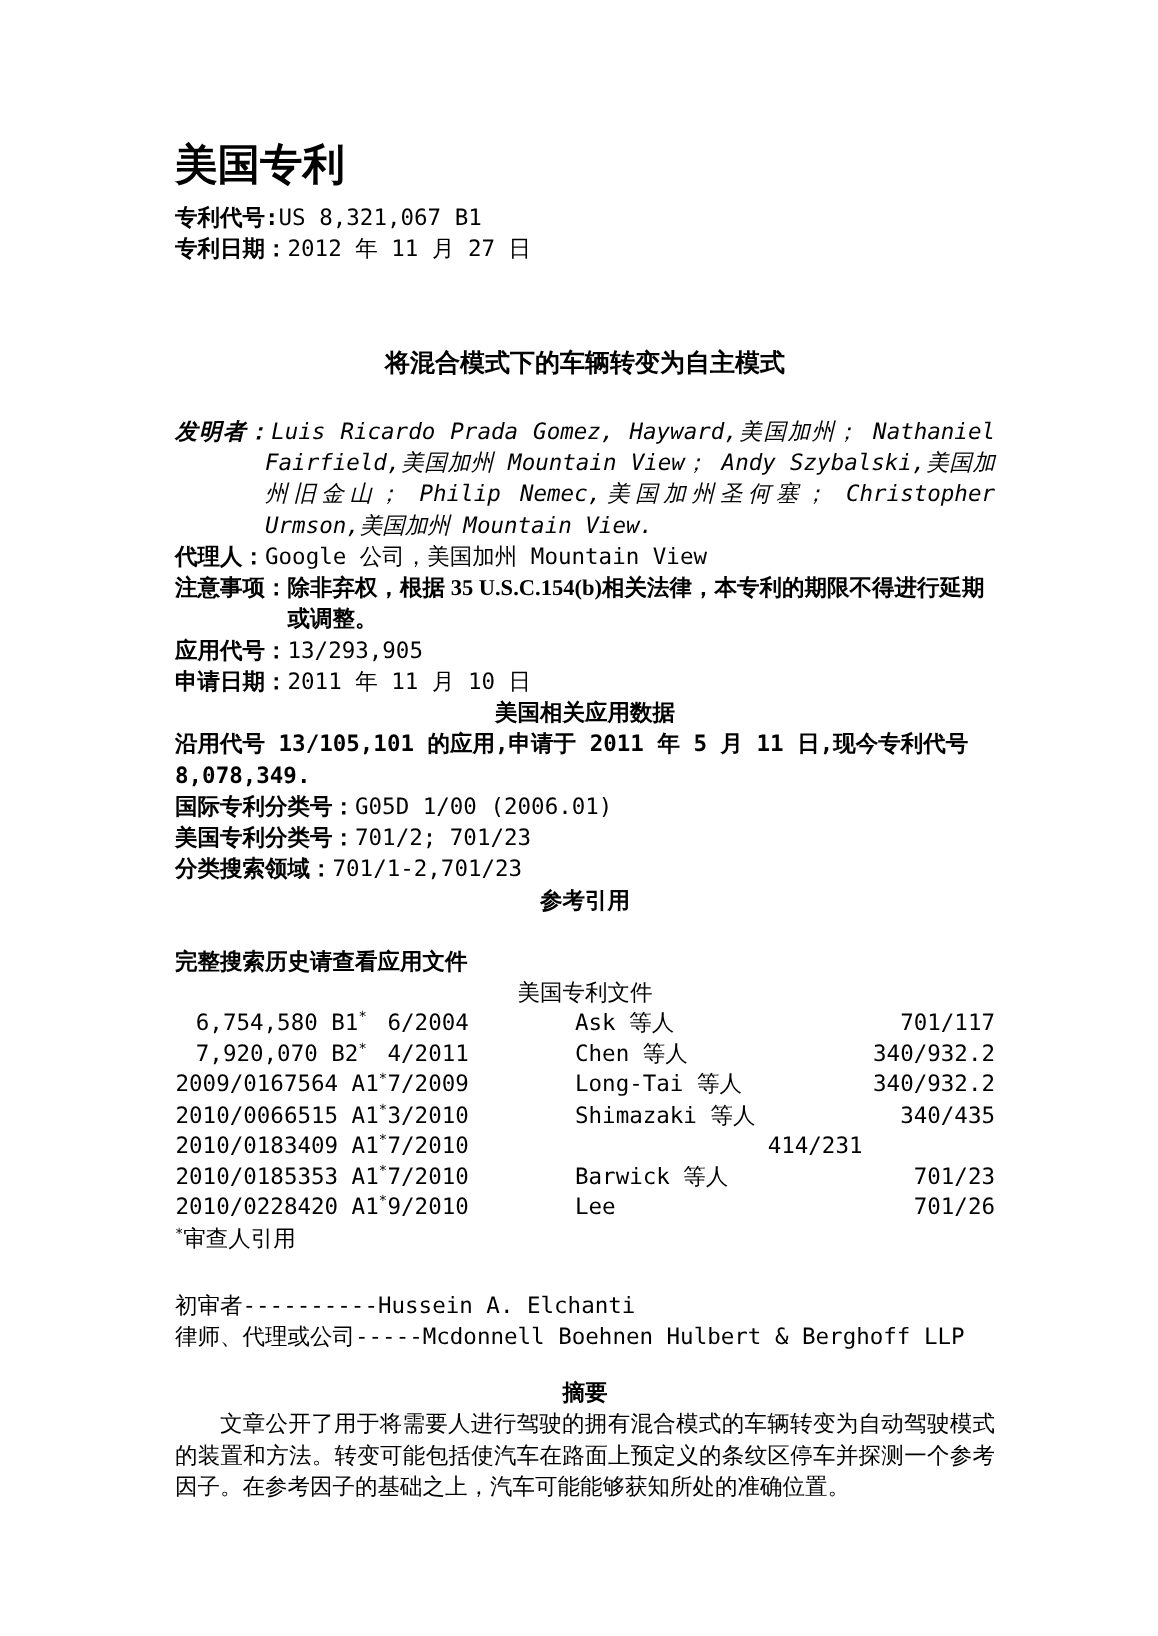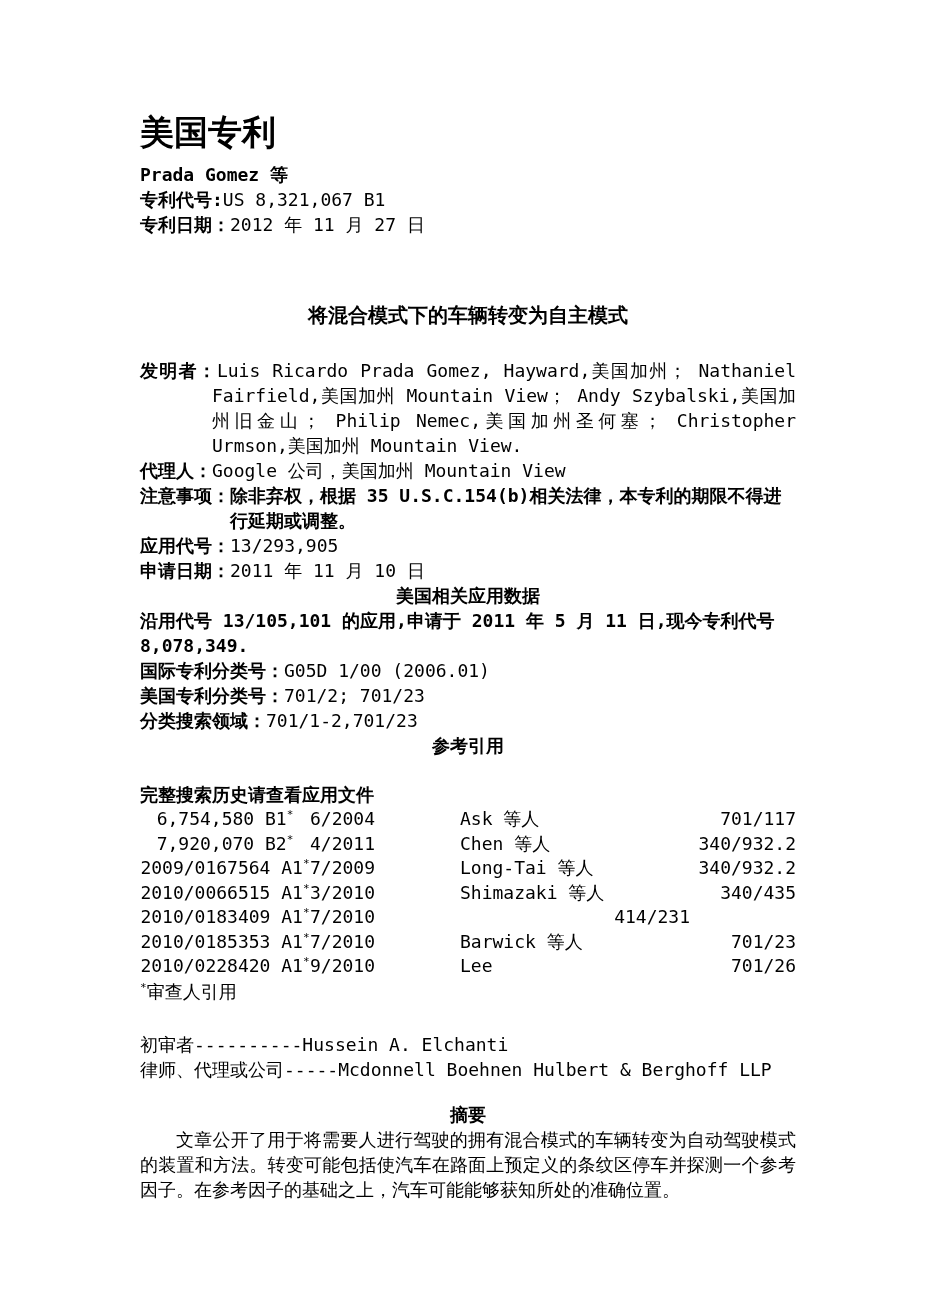--- a/index.html
+++ b/index.html
@@ -17,22 +17,22 @@
     overflow: hidden;
   }
   .bold { font-weight: bold; }
   h1.doc-head {
     margin: 0 0 10px 0;
     font-size: 34px;
     line-height: 40px;
     font-weight: bold;
   }
   .line { white-space: pre-wrap; }
-  .hang4 { padding-left: 72px; text-indent: -72px; text-align: justify; }
-  .hang5 { padding-left: 90px; text-indent: -90px; }
+  .hang4 { padding-left: 72px; text-indent: -72px; text-align: justify; font-style: italic; }
+  .hang5 { padding-left: 90px; text-indent: -90px; font-family: Liberation Serif, serif; }
   .invention-title {
     margin: 66px 0 30px 0;
     text-align: center;
     font-weight: bold;
     font-size: 20px;
   }
   .centered { text-align: center; }
   .search-note { margin-top: 24px; font-weight: bold; }
   .ref-table { margin-top: 0; }
   .ref-row {
@@ -49,21 +49,20 @@
   .abstract-head { margin-top: 20px; text-align: center; font-weight: bold; }
   .abstract-text { text-indent: 2em; text-align: justify; margin: 0; }
 </style>
 </head>
 <body>
 
 <div class="page">
 
   <h1 class="doc-head">美国专利</h1>
 
-  <div class="line bold">Prada Gomez 等</div>
 
   <div class="line"><span class="bold">专利代号:</span><span>US 8,321,067 B1</span></div>
 
   <div class="line"><span class="bold">专利日期：</span><span>2012 年 11 月 27 日</span></div>
 
   <div class="invention-title">将混合模式下的车辆转变为自主模式</div>
 
   <div class="line hang4"><span class="bold">发明者：</span><span>Luis Ricardo Prada Gomez, Hayward,美国加州； Nathaniel Fairfield,美国加州 Mountain View； Andy Szybalski,美国加州旧金山； Philip Nemec,美国加州圣何塞； Christopher Urmson,美国加州 Mountain View.</span></div>
 
   <div class="line"><span class="bold">代理人：</span><span>Google 公司，美国加州 Mountain View</span></div>
@@ -81,20 +80,21 @@
   <div class="line"><span class="bold">国际专利分类号：</span><span>G05D 1/00 (2006.01)</span></div>
 
   <div class="line"><span class="bold">美国专利分类号：</span><span>701/2; 701/23</span></div>
 
   <div class="line"><span class="bold">分类搜索领域：</span><span>701/1-2,701/23</span></div>
 
   <div class="line centered bold">参考引用</div>
 
   <div class="line search-note">完整搜索历史请查看应用文件</div>
 
+  <div class="line centered">美国专利文件</div>
 
   <div class="ref-table">
     <div class="ref-row">
       <span class="c1"><span>6,754,580 B1</span><sup>*</sup></span>
       <span class="c2">6/2004</span>
       <span class="c3">Ask 等人</span>
       <span class="c4">701/117</span>
     </div>
     <div class="ref-row">
       <span class="c1"><span>7,920,070 B2</span><sup>*</sup></span>

